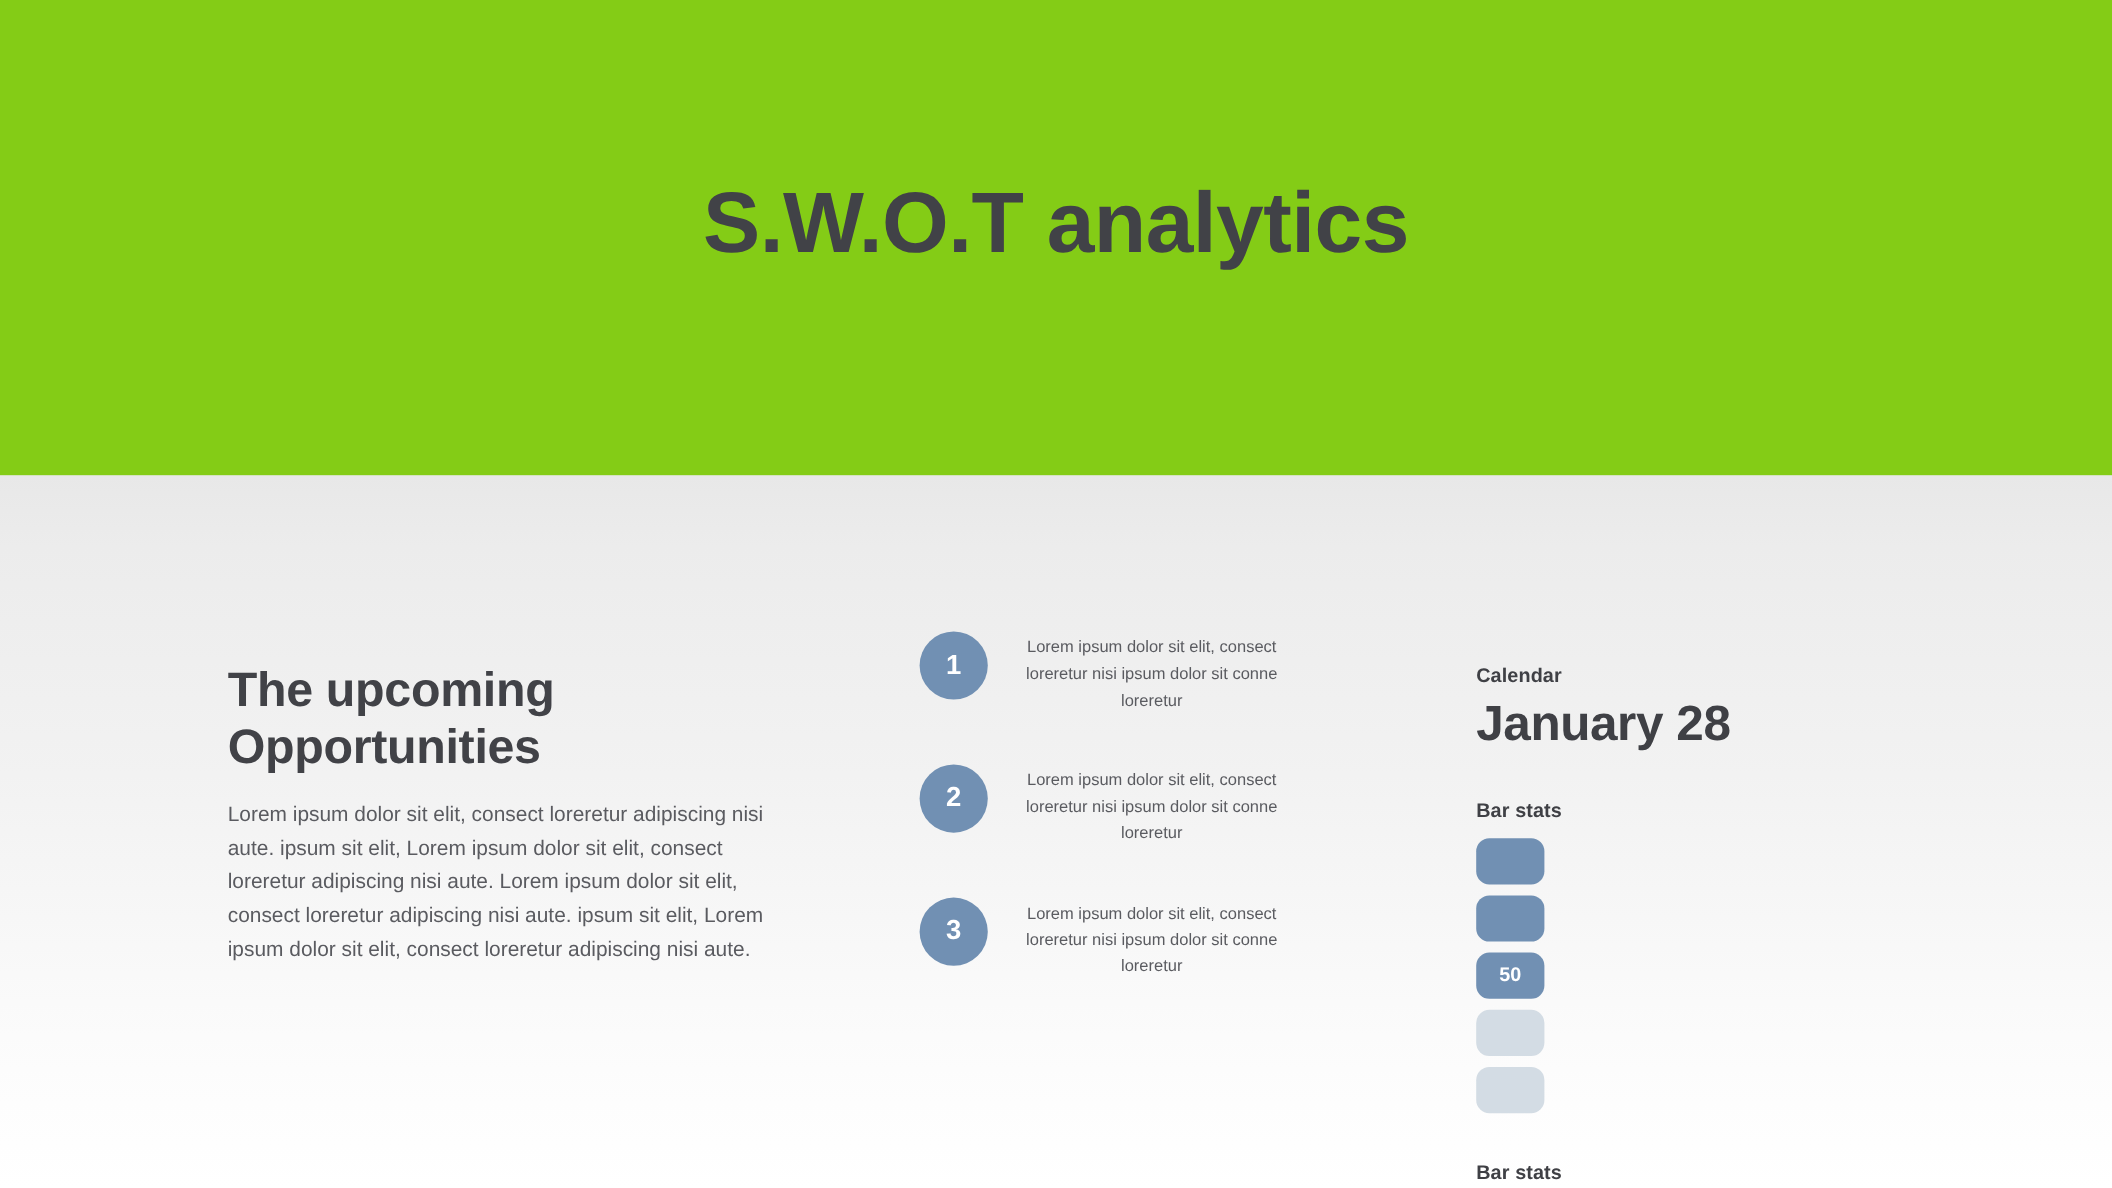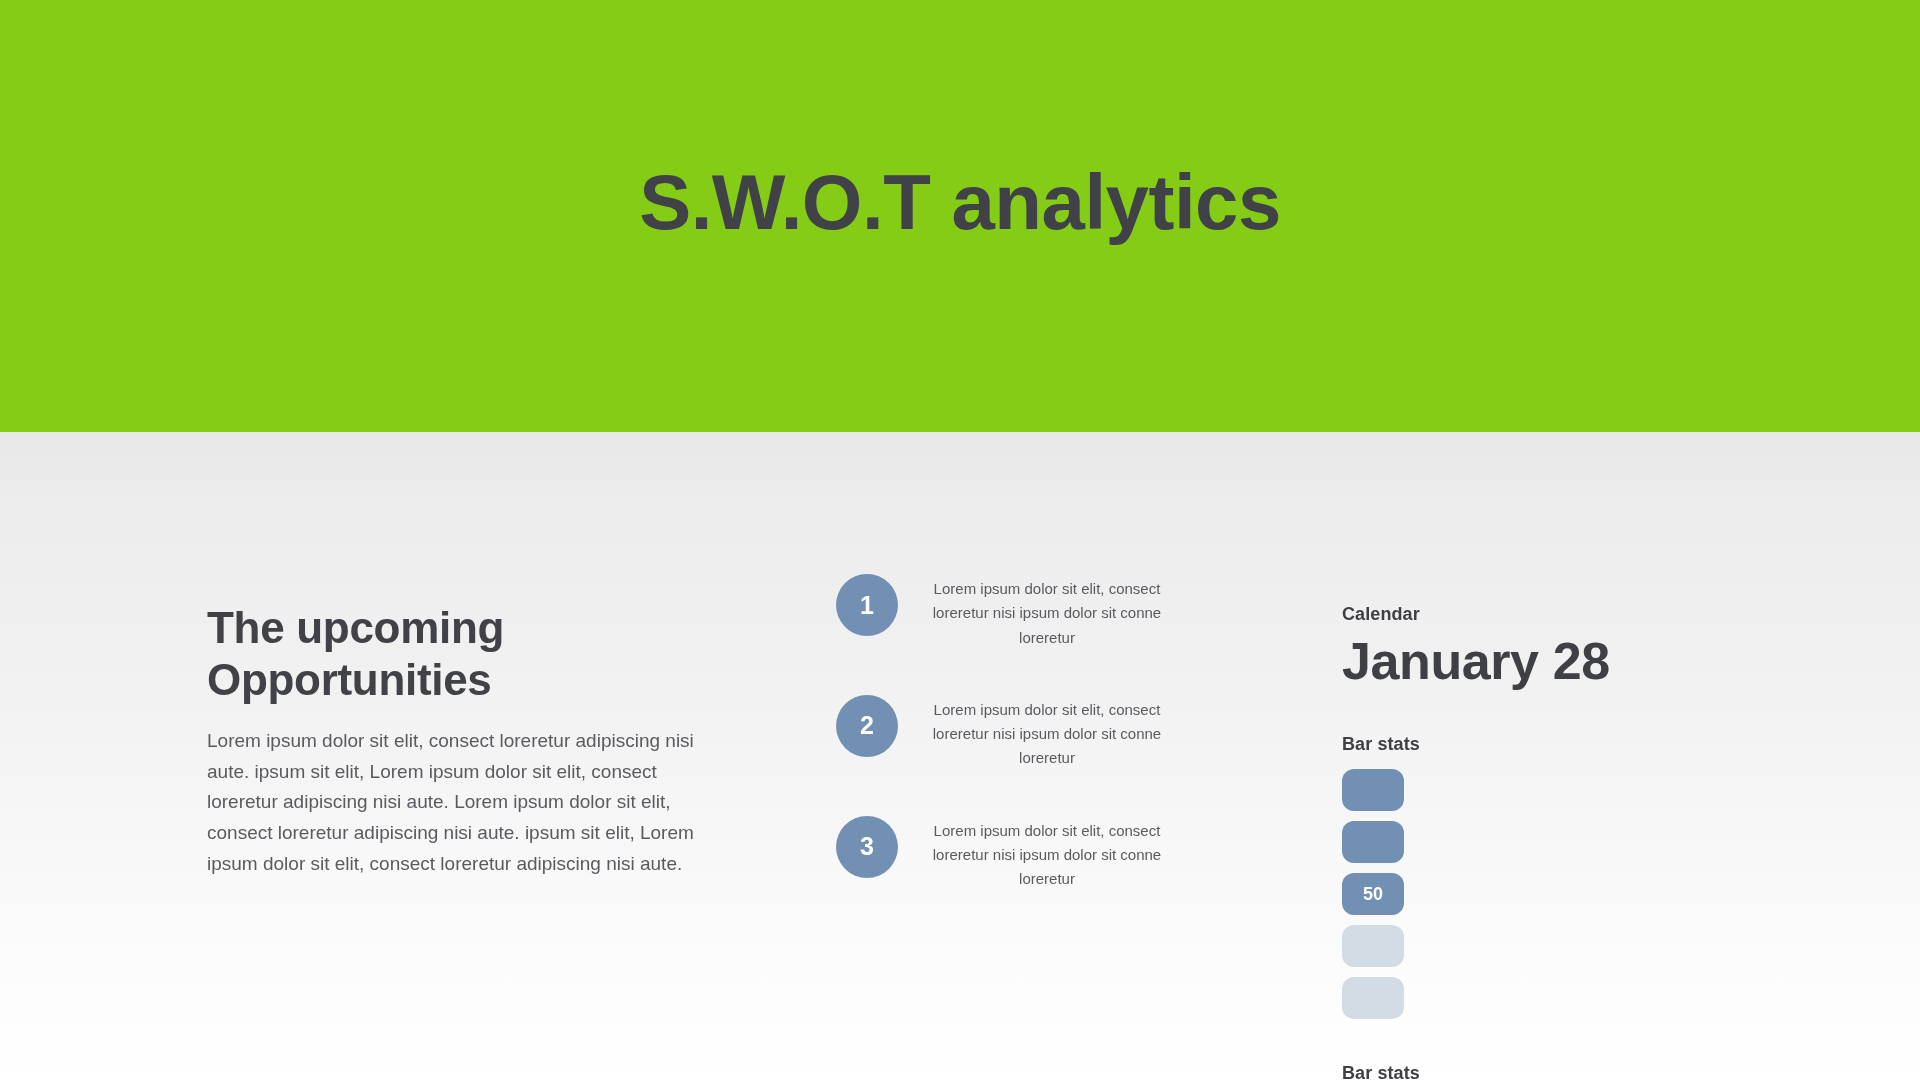--- a/index.html
+++ b/index.html
@@ -164,21 +164,21 @@
 
   .mini-label {
     font-size: 18px;
     font-weight: 700;
     color: #3f4045;
     letter-spacing: 0.1px;
   }
 
   .calendar-date {
     margin-top: 8px;
-    font-size: 52px;
+    font-size: 45px;
     font-weight: 700;
     color: #3f4045;
     letter-spacing: -0.4px;
     line-height: 1.1;
   }
 
   .bar-group { margin-top: 44px; }
   .bar-group .mini-label { display: block; }
 
   .bar-track {

